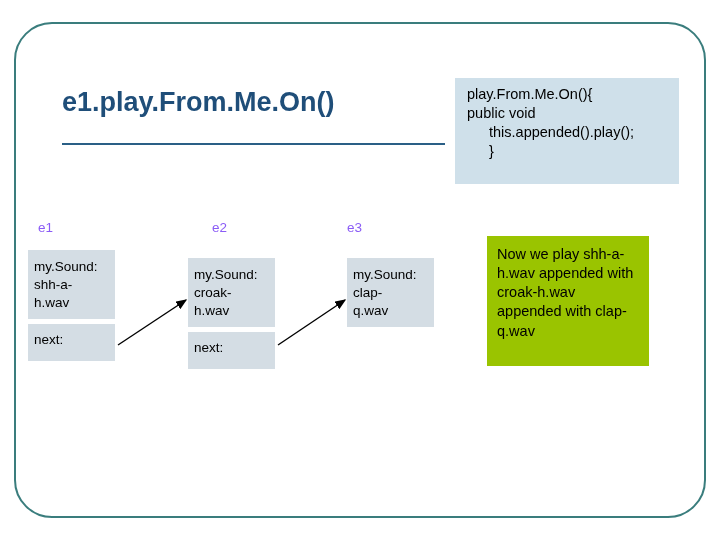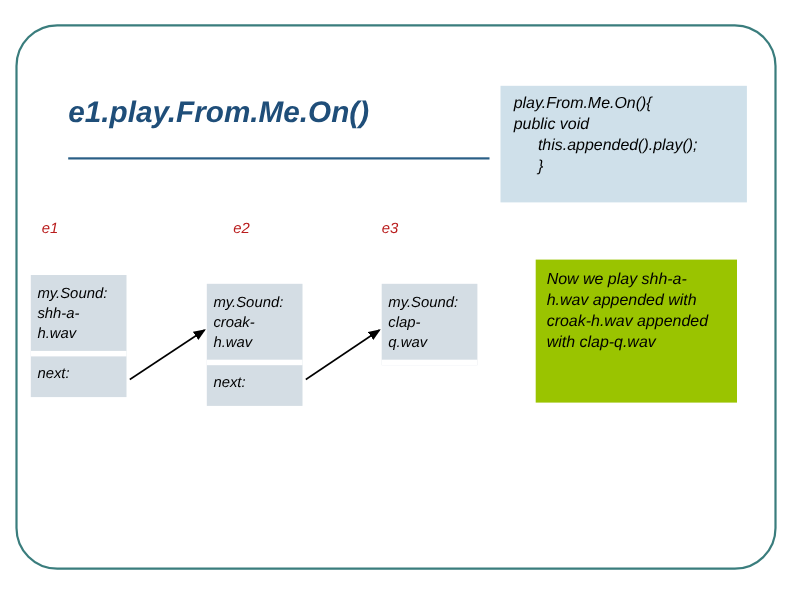--- a/index.html
+++ b/index.html
@@ -11,21 +11,20 @@
     height: 540px;
     background: #ffffff;
     font-family: "Liberation Sans", sans-serif;
     overflow: hidden;
   }
   .slide {
     position: relative;
     width: 720px;
     height: 540px;
     box-sizing: border-box;
-    font-style: italic;
   }
   .frame {
     position: absolute;
     left: 14px;
     top: 22px;
     width: 692px;
     height: 496px;
     border: 2px solid #3a7d7d;
     border-radius: 38px;
     box-sizing: border-box;
@@ -60,33 +59,34 @@
     padding: 7px 8px 4px 12px;
     font-size: 14.5px;
     color: #000000;
     line-height: 1.32;
   }
   .code-box .indent1 { padding-left: 22px; }
   .note-box {
     position: absolute;
     left: 487px;
     top: 236px;
-    width: 183px;
+    width: 162px;
     height: 130px;
     background: #9ac400;
     box-sizing: border-box;
     padding: 9px 12px 4px 10px;
     font-size: 14.5px;
     color: #000000;
     line-height: 1.32;
   }
   .col-label {
     position: absolute;
     font-size: 13.5px;
-    color: #b91c1c;
+    color: #8b5cf6;
+    margin-top: 20px;
   }
   .lbl-e1 { left: 38px; top: 200px; }
   .lbl-e2 { left: 212px; top: 200px; }
   .lbl-e3 { left: 347px; top: 200px; }
 
   .obj {
     position: absolute;
     width: 87px;
     background: #d4dde4;
     font-size: 13.5px;

